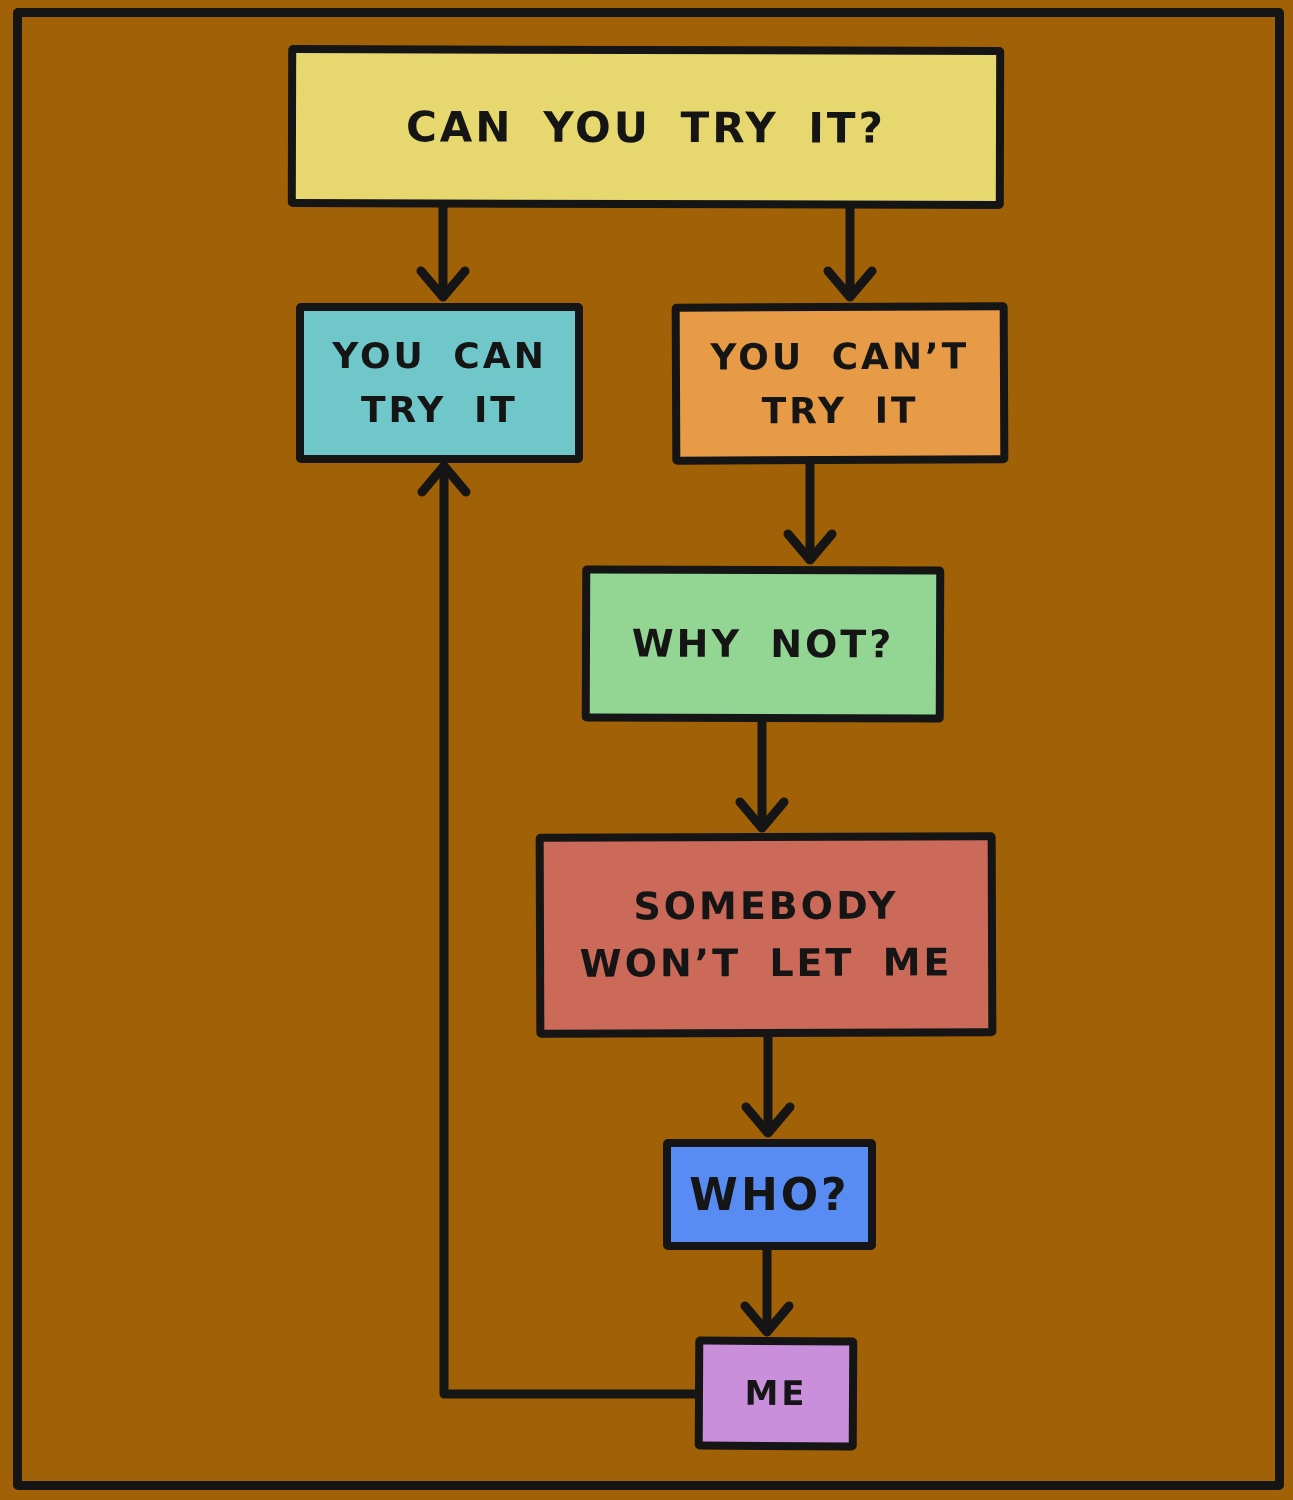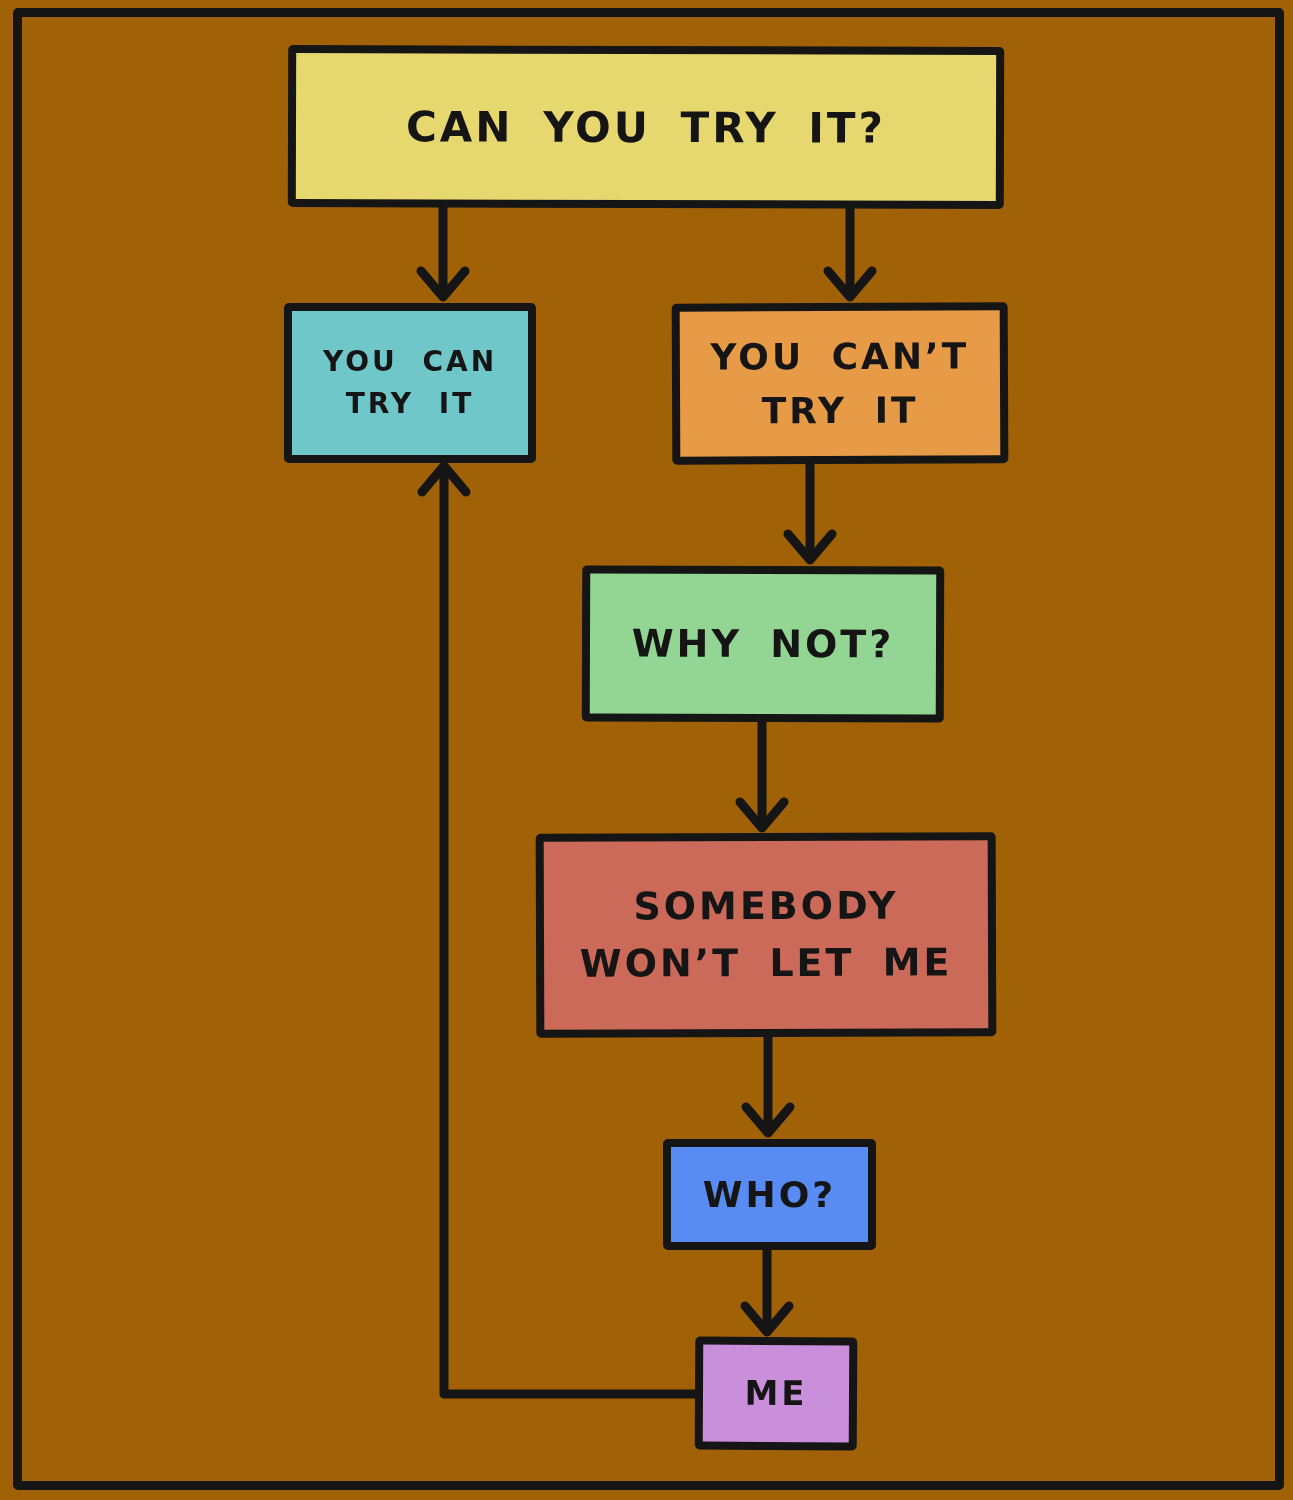--- a/index.html
+++ b/index.html
@@ -47,41 +47,41 @@
     word-spacing: 12px;
     white-space: pre-line;
     line-height: 1.5;
   }
   .node-can-you-try-it {
     left: 288px; top: 46px; width: 716px; height: 162px;
     font-size: 42px;
     transform: rotate(0.15deg);
   }
   .node-you-can-try-it {
-    left: 284px; top: 303px; width: 252px; height: 160px;
-    font-size: 28px;
+    left: 296px; top: 303px; width: 287px; height: 160px;
+    font-size: 36px;
   }
   .node-you-cant-try-it {
     left: 672px; top: 303px; width: 336px; height: 161px;
     font-size: 36px;
     transform: rotate(-0.25deg);
   }
   .node-why-not {
     left: 582px; top: 566px; width: 362px; height: 156px;
     font-size: 38px;
     transform: rotate(0.2deg);
   }
   .node-somebody-wont-let-me {
     left: 536px; top: 833px; width: 460px; height: 204px;
     font-size: 38px;
     transform: rotate(-0.2deg);
   }
   .node-who {
     left: 663px; top: 1139px; width: 213px; height: 111px;
-    font-size: 36px;
+    font-size: 44px;
   }
   .node-me {
     left: 695px; top: 1337px; width: 162px; height: 113px;
     font-size: 34px;
     transform: rotate(0.3deg);
     text-align: right;
   }
 </style>
 </head>
 <body>

